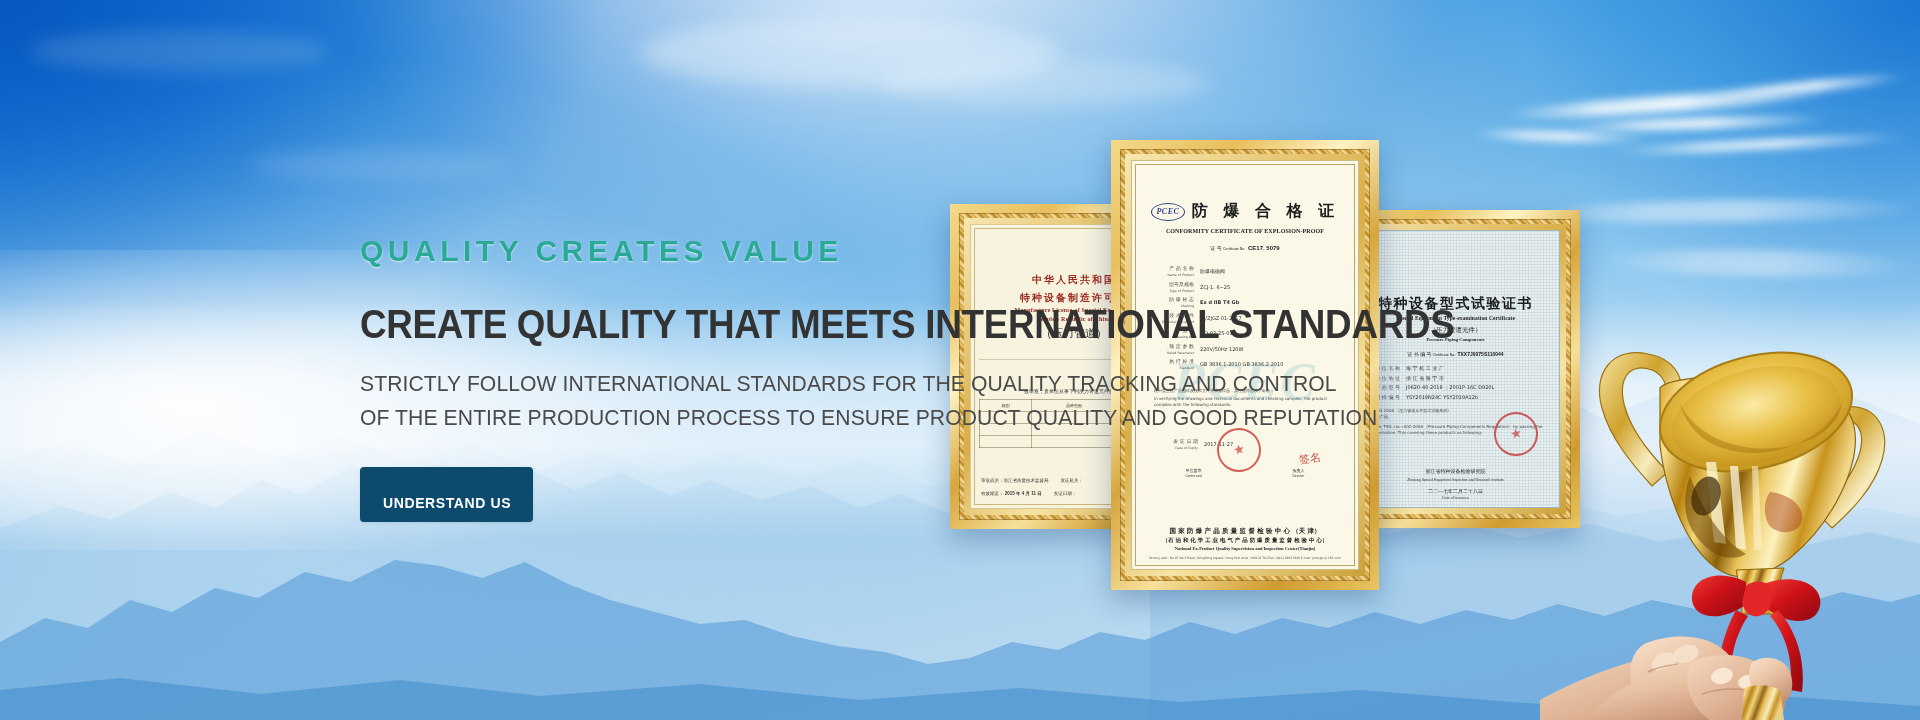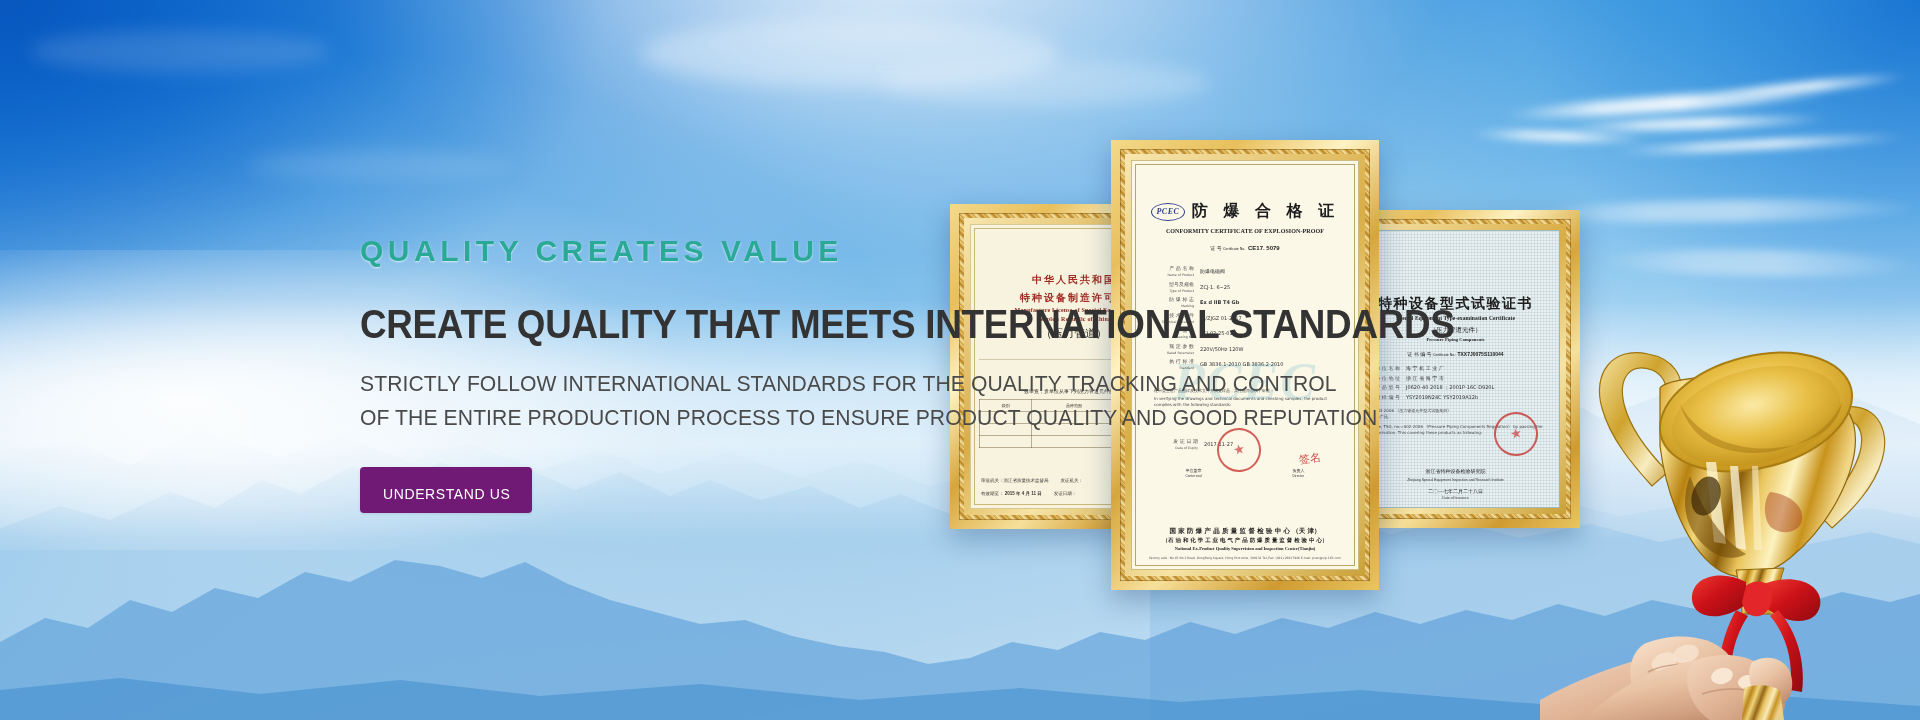--- a/index.html
+++ b/index.html
@@ -121,26 +121,26 @@
     letter-spacing:0.1px;
     white-space:nowrap;
     transform:scaleX(0.96);
     transform-origin:left center;
   }
   .subcopy span { display:block; }
 
   .cta {
     display:inline-block;
     margin-top:33px;
-    background:#701a75;
+    background:#0c4a6e;
     color:#ffffff;
     font-size:14px;
-    font-weight:400;
+    font-weight:700;
     letter-spacing:0.6px;
-    padding:20px 22px 12px 23px;
+    padding:29px 22px 12px 23px;
     border:none;
     border-radius:4px;
     cursor:pointer;
     line-height:1;
     box-shadow:0 1px 3px rgba(0,0,0,0.10);
   }
 
   
   .certs {
     position:absolute;

